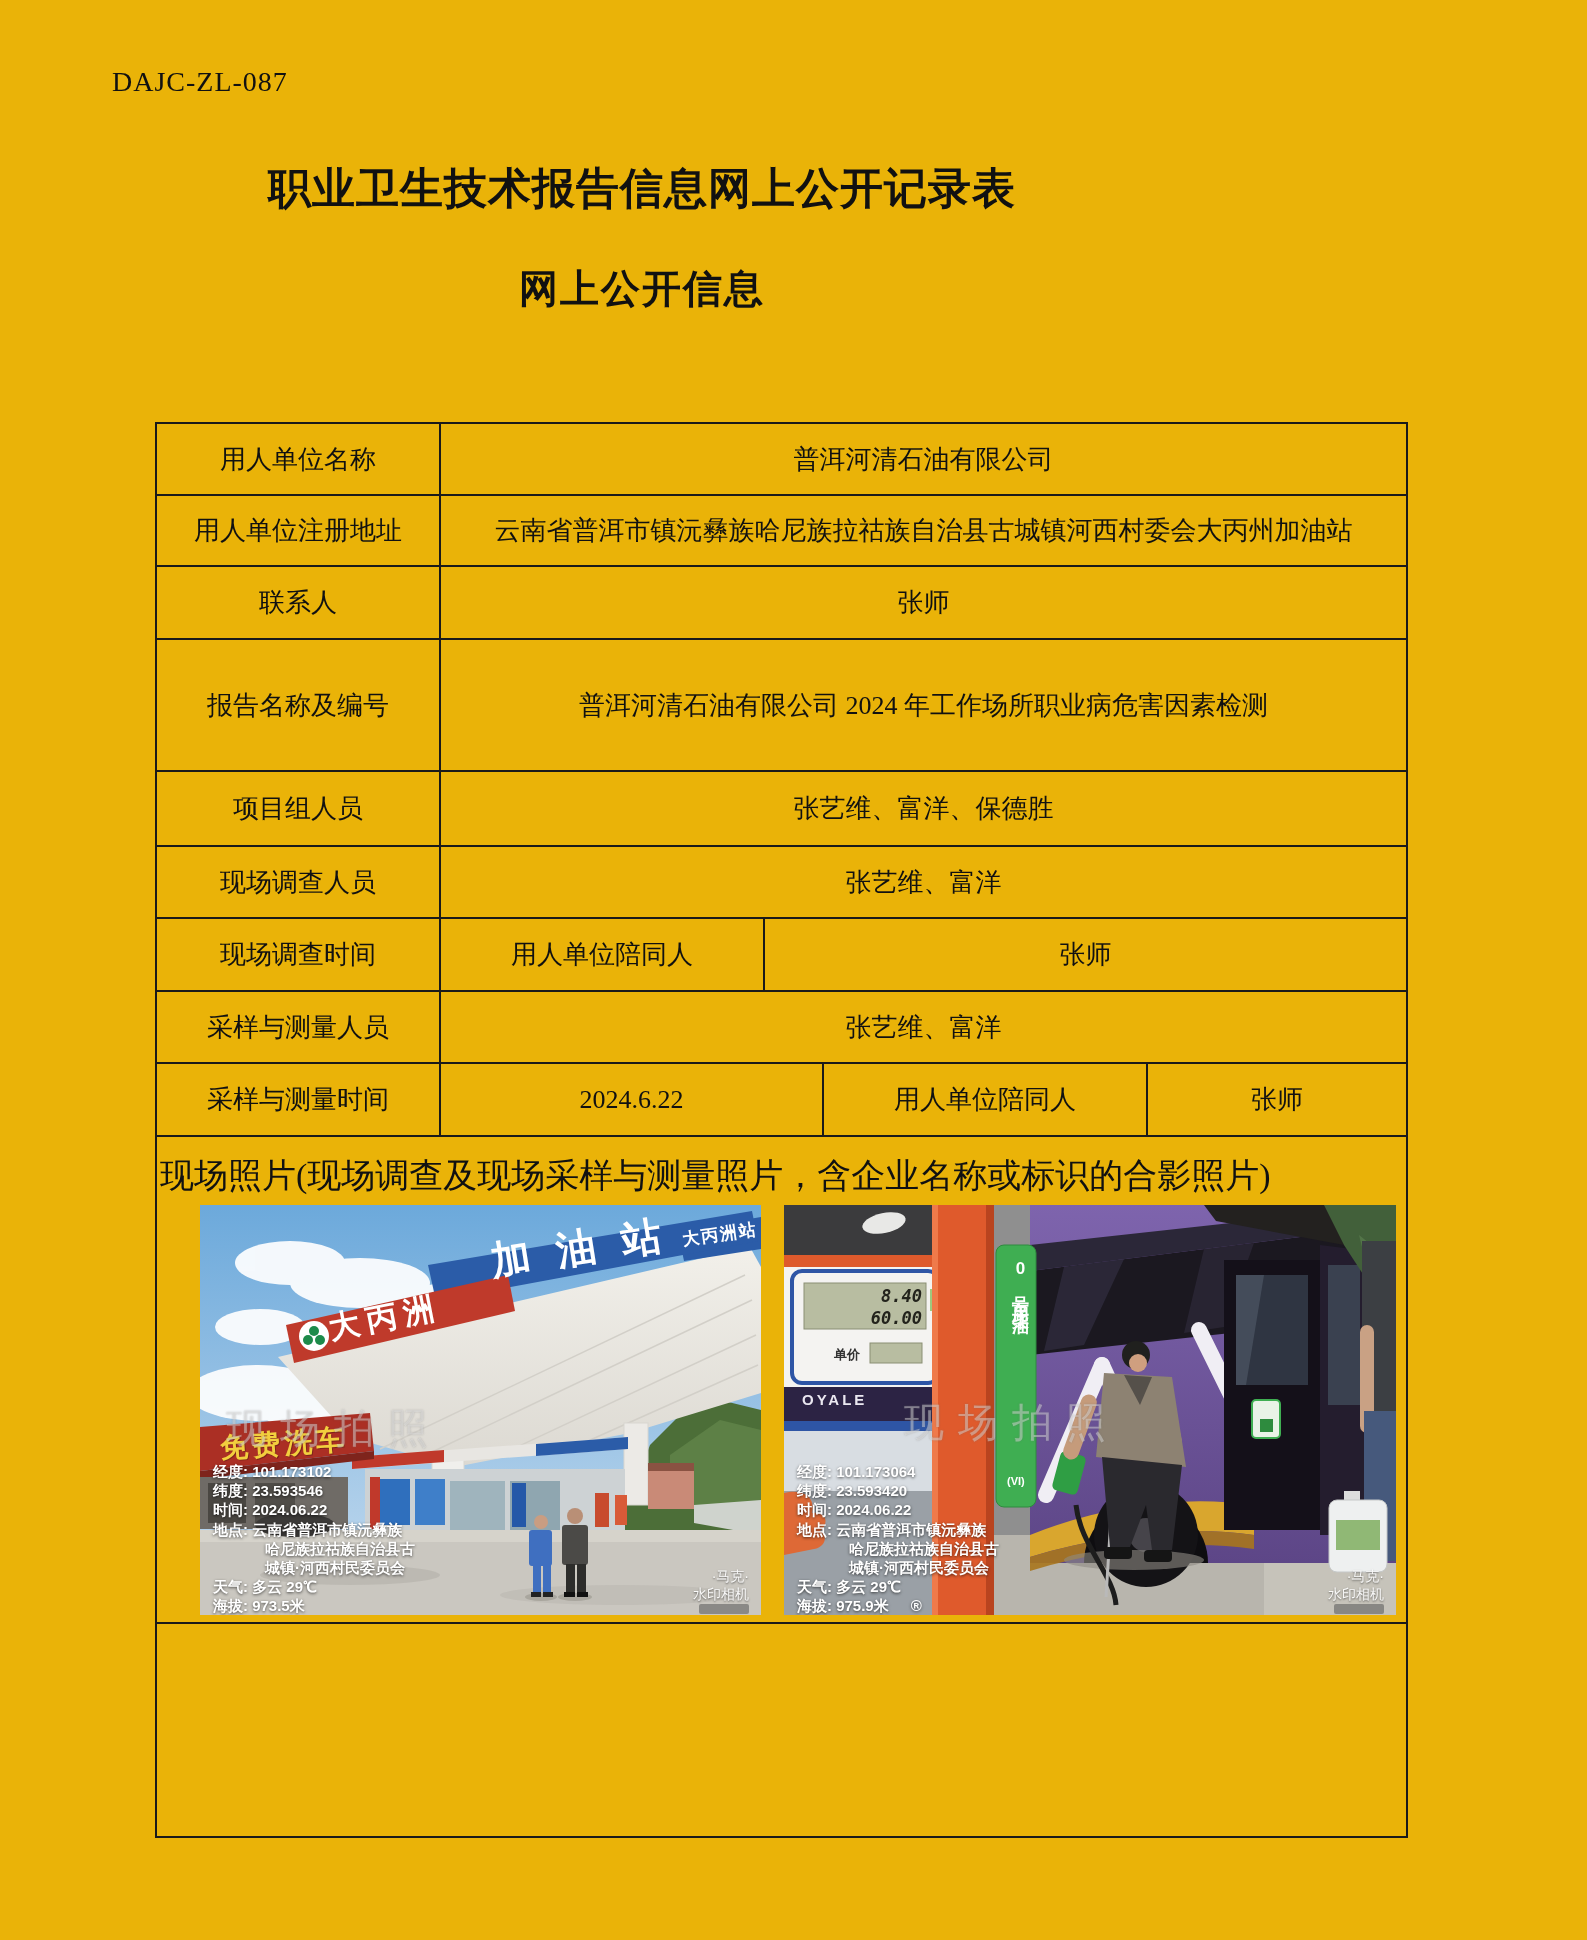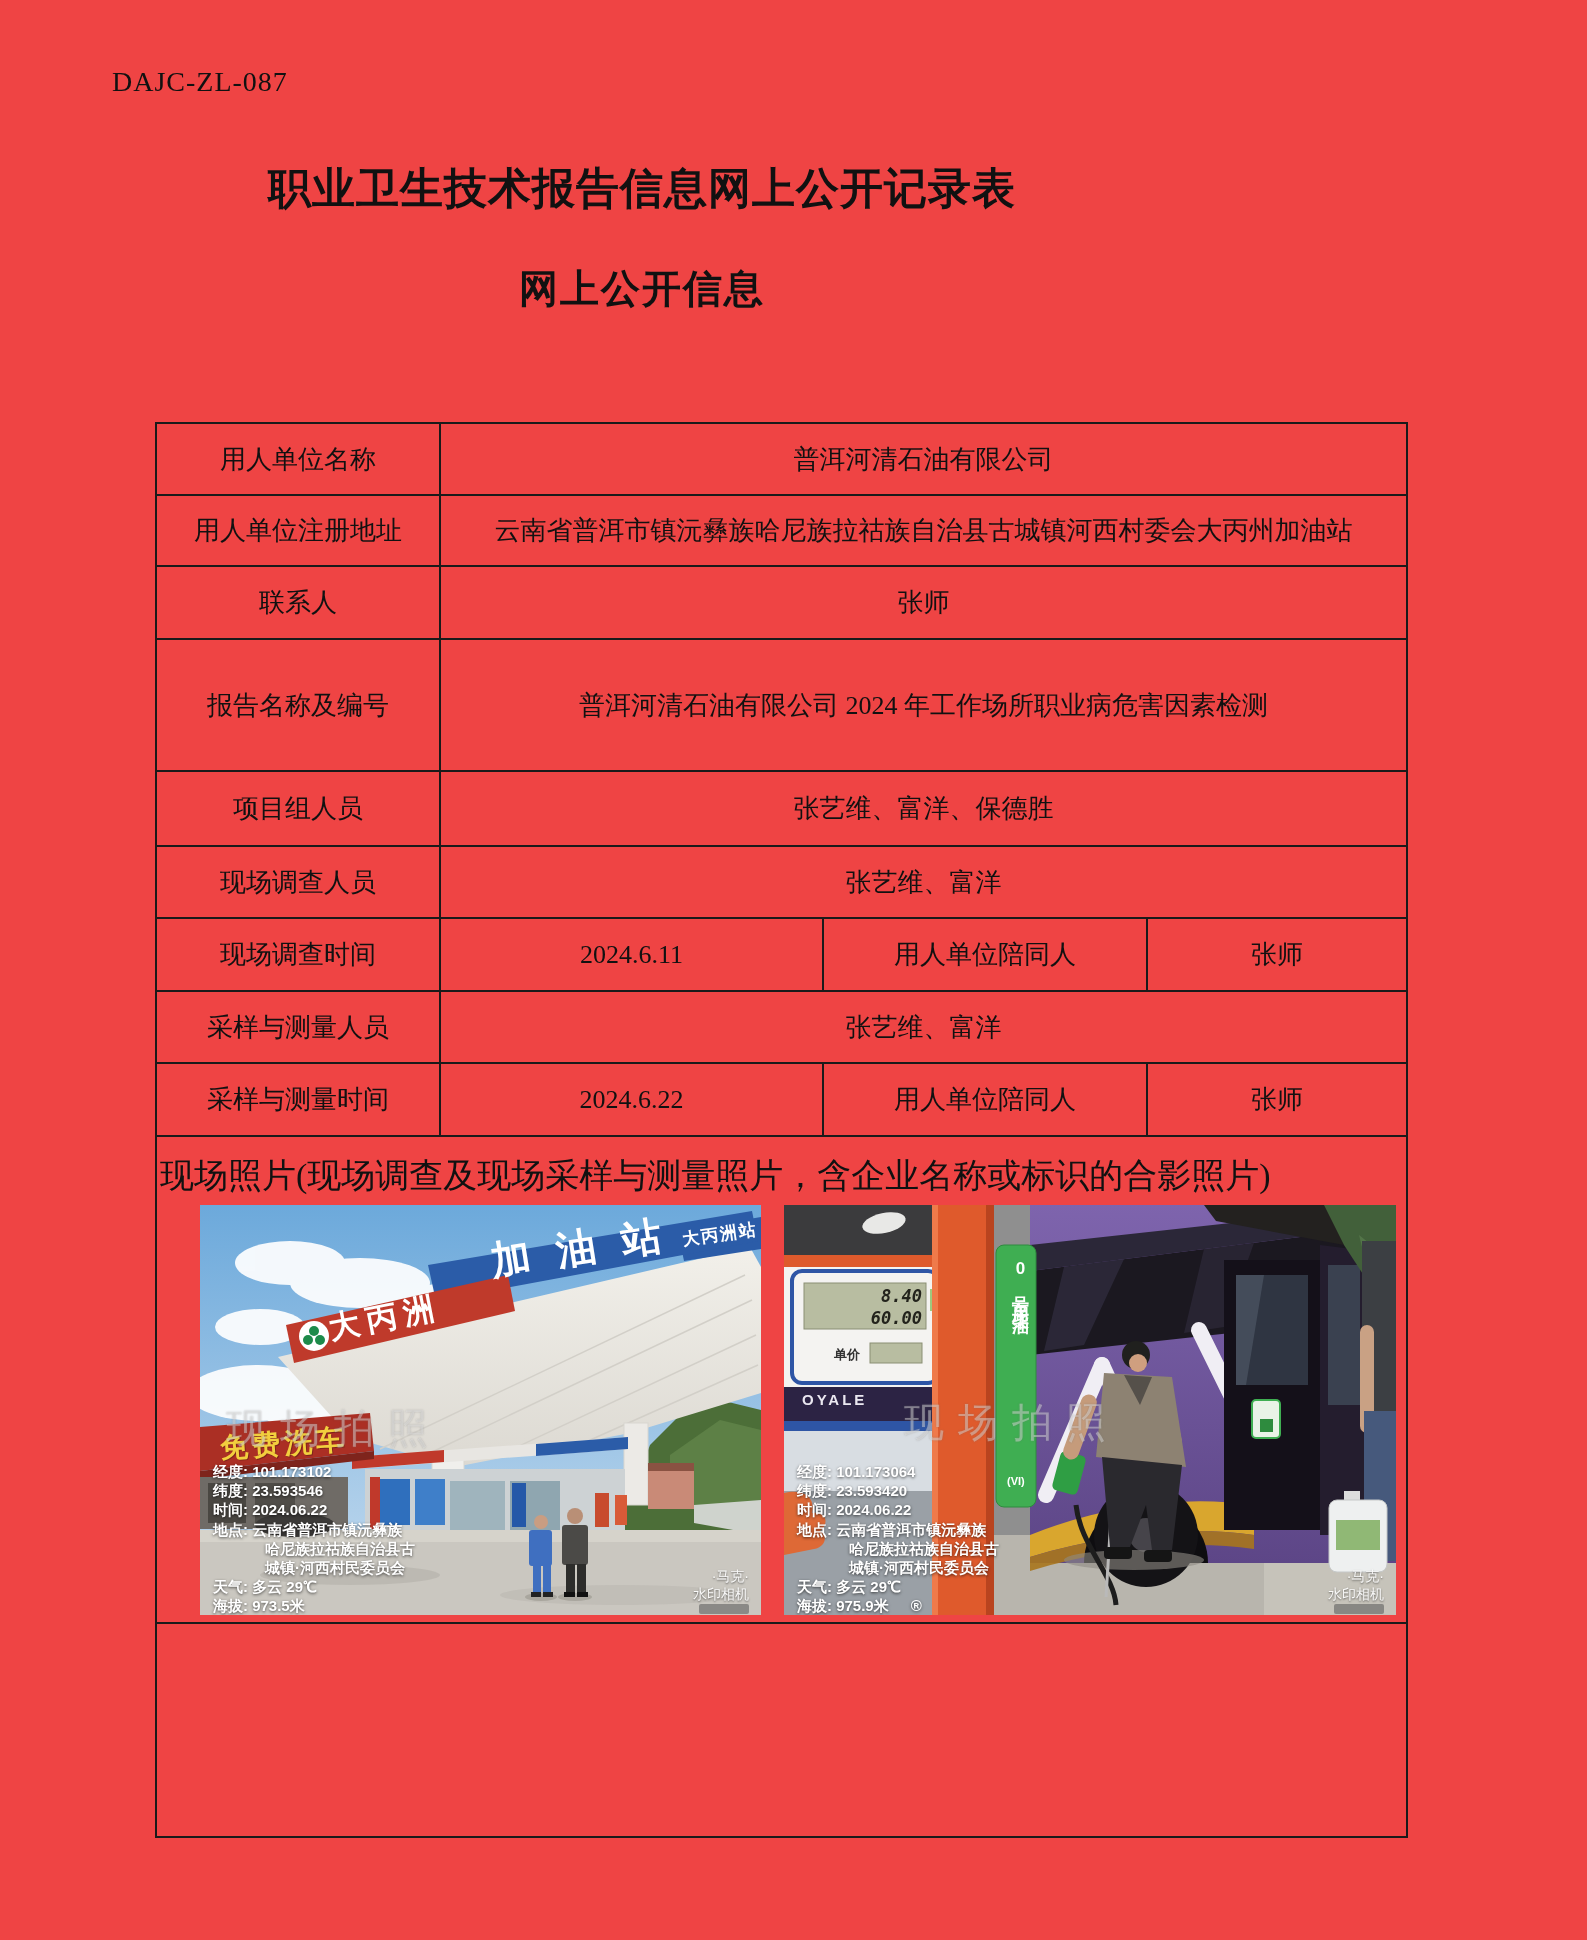--- a/index.html
+++ b/index.html
@@ -1,16 +1,16 @@
 <!DOCTYPE html>
 <html><head>
 <meta charset="utf-8">
 <style>
   html,body{margin:0;padding:0;background:#fff;}
-  .page{position:relative;width:1587px;height:1940px;background:#ef4444;overflow:hidden;
+  .page{position:relative;width:1587px;height:1940px;background:#eab308;overflow:hidden;
         font-family:"Liberation Serif","DejaVu Serif",serif;color:#111;}
   .doc-number{position:absolute;left:112px;top:66px;font-size:28px;letter-spacing:1px;}
   .title{position:absolute;left:0;top:160px;width:1284px;text-align:center;
          font-size:43px;font-weight:bold;letter-spacing:1px;}
   .subtitle{position:absolute;left:0;top:262px;width:1284px;text-align:center;
          font-size:39px;font-weight:bold;letter-spacing:2px;}
   .info-table{position:absolute;left:155px;top:422px;width:1253px;height:1416px;
          border:2px solid #1a1a1a;box-sizing:border-box;font-size:26px;}
   .trow{display:flex;border-bottom:2px solid #1a1a1a;box-sizing:border-box;}
   .trow.last{border-bottom:none;}
@@ -102,21 +102,20 @@
       <div class="tc val">张艺维、富洋、保德胜</div>
     </div>
 
     <div class="trow" style="height:72px">
       <div class="tc lbl">现场调查人员</div>
       <div class="tc val">张艺维、富洋</div>
     </div>
 
     <div class="trow" style="height:73px">
       <div class="tc lbl">现场调查时间</div>
-      <div class="tc c2">2024.6.11</div>
       <div class="tc c3">用人单位陪同人</div>
       <div class="tc c4">张师</div>
     </div>
 
     <div class="trow" style="height:72px">
       <div class="tc lbl">采样与测量人员</div>
       <div class="tc val">张艺维、富洋</div>
     </div>
 
     <div class="trow" style="height:73px">

